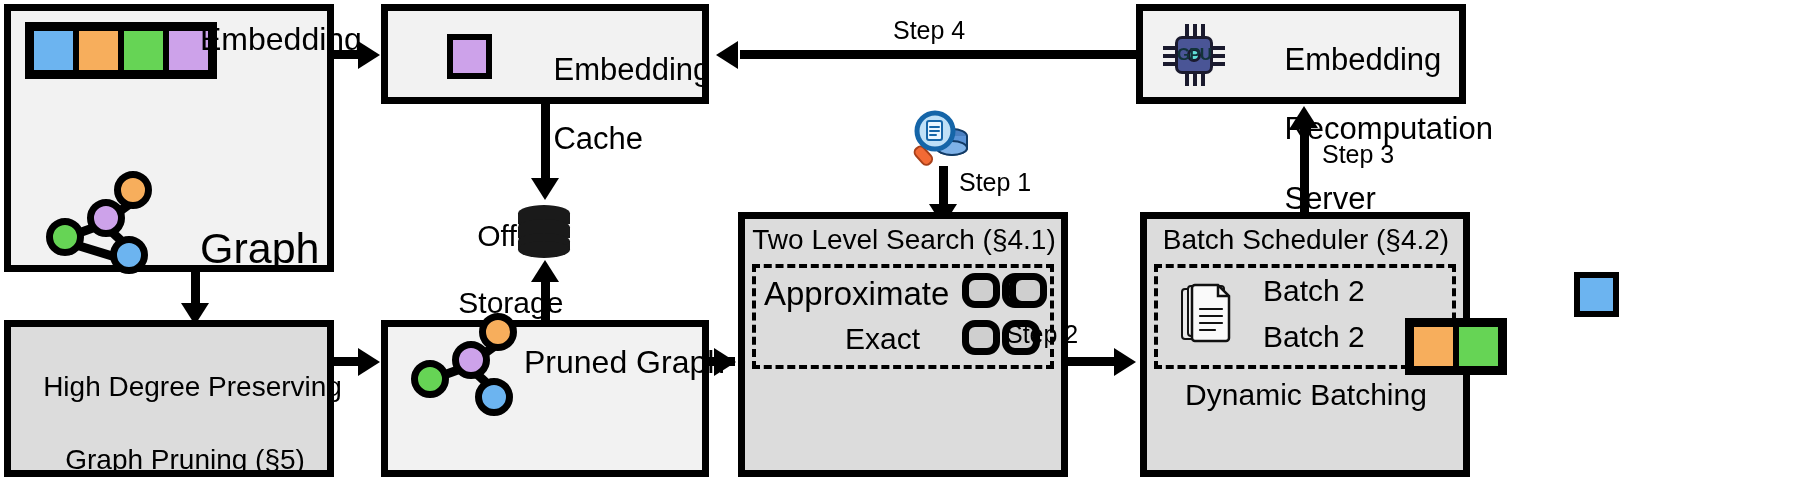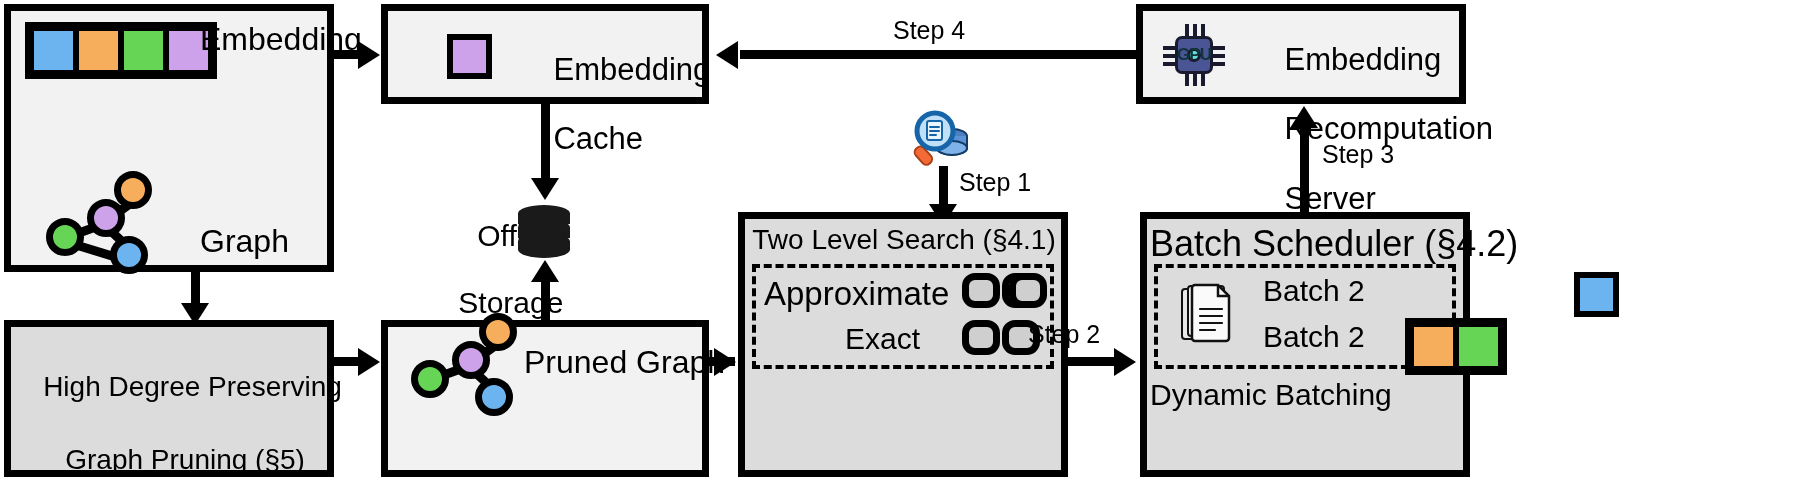--- a/index.html
+++ b/index.html
@@ -68,21 +68,21 @@
   <div>
     <div class="gedge" style="left:72px;top:231px;width:50px;transform:rotate(-20deg);"></div>
     <div class="gedge" style="left:107px;top:216px;width:46px;transform:rotate(-36deg);"></div>
     <div class="gedge" style="left:106px;top:222px;width:44px;transform:rotate(43deg);"></div>
     <div class="gedge" style="left:68px;top:238px;width:62px;transform:rotate(17deg);"></div>
     <div class="gnode" style="left:46px;top:218px;width:38px;height:38px;background:#66d455;"></div>
     <div class="gnode" style="left:87px;top:199px;width:38px;height:38px;background:#cda2ea;"></div>
     <div class="gnode" style="left:114px;top:171px;width:38px;height:38px;background:#f7ae5c;"></div>
     <div class="gnode" style="left:110px;top:236px;width:38px;height:38px;background:#6cb4f0;"></div>
   </div>
-  <div class="lbl" style="left:200px;top:224px;font-size:32px;">Graph</div>
+  <div class="lbl" style="left:200px;top:224px;font-size:43px;">Graph</div>
 
   <div class="box" style="left:381px;top:4px;width:328px;height:100px;"></div>
   <div class="sq" style="left:447px;top:34px;width:45px;height:45px;background:#cda2ea;"></div>
   <div class="lbl" style="left:519px;top:18px;font-size:31px;">
     <span>Embedding</span><br>
     <span>Cache</span>
   </div>
 
   <div class="ln" style="left:334px;top:50px;width:26px;height:9px;"></div>
   <div class="ah ar-right" style="left:358px;top:41px;"></div>
@@ -187,24 +187,24 @@
   <div class="qcell" style="left:1002px;top:273px;width:38px;height:35px;"></div>
   <div class="qcell" style="left:1009px;top:273px;width:38px;height:35px;"></div>
 
   <div class="lbl" style="left:845px;top:322px;font-size:30px;">Exact</div>
   <div class="qcell" style="left:962px;top:320px;width:38px;height:35px;"></div>
   <div class="qcell" style="left:1002px;top:320px;width:38px;height:35px;"></div>
 
 
   <div class="ln" style="left:1068px;top:357px;width:52px;height:9px;"></div>
   <div class="ah ar-right" style="left:1114px;top:348px;"></div>
-  <div class="lbl b" style="left:1028px;top:320px;font-size:25px;">Step 2</div>
+  <div class="lbl b" style="left:1006px;top:320px;font-size:25px;">Step 2</div>
 
   <div class="box gray" style="left:1140px;top:212px;width:330px;height:265px;"></div>
-  <div class="lbl b" style="left:1150px;top:224px;width:312px;text-align:right;font-size:36px;">Batch Scheduler (§4.2)</div>
+  <div class="lbl b" style="left:1150px;top:224px;width:312px;text-align:center;font-size:28px;">Batch Scheduler (§4.2)</div>
 
   <div class="dash" style="left:1154px;top:264px;width:302px;height:105px;"></div>
 
   <div class="icongrp" style="left:1180px;top:283px;width:58px;height:68px;">
     <svg width="58" height="68" viewBox="0 0 58 68">
       <rect x="2" y="6" width="36" height="50" rx="3" fill="#e9e9e9" stroke="#111" stroke-width="2"></rect>
       <rect x="8" y="3" width="36" height="50" rx="3" fill="#f2f2f2" stroke="#111" stroke-width="2"></rect>
       <path d="M15 2 h23 l11 11 v42 a3 3 0 0 1 -3 3 h-31 a3 3 0 0 1 -3 -3 v-50 a3 3 0 0 1 3 -3 z" fill="#fafafa" stroke="#111" stroke-width="2.5"></path>
       <path d="M38 2 v11 h11" fill="none" stroke="#111" stroke-width="2.5"></path>
       <path d="M20 26h22M20 33h22M20 40h22M20 47h15" stroke="#111" stroke-width="2.2" stroke-linecap="round"></path>
@@ -213,19 +213,19 @@
 
   <div class="lbl" style="left:1263px;top:274px;font-size:30px;">Batch 2</div>
   <div class="sq" style="left:1574px;top:272px;width:45px;height:45px;background:#6cb4f0;"></div>
 
   <div class="lbl" style="left:1263px;top:320px;font-size:30px;">Batch 2</div>
   <div class="swrow" style="left:1405px;top:318px;">
     <div class="sw" style="background:#f7ae5c"></div>
     <div class="sw" style="background:#66d455"></div>
   </div>
 
-  <div class="lbl" style="left:1150px;top:378px;width:312px;font-size:30px;">Dynamic Batching</div>
+  <div class="lbl" style="left:1150px;top:378px;width:312px;text-align:center;font-size:30px;">Dynamic Batching</div>
 
   <div class="ln" style="left:1300px;top:128px;width:9px;height:86px;"></div>
   <div class="ah ar-up" style="left:1290px;top:106px;"></div>
   <div class="lbl b" style="left:1322px;top:140px;font-size:25px;">Step 3</div>
 
 </div>
 
 </body></html>

